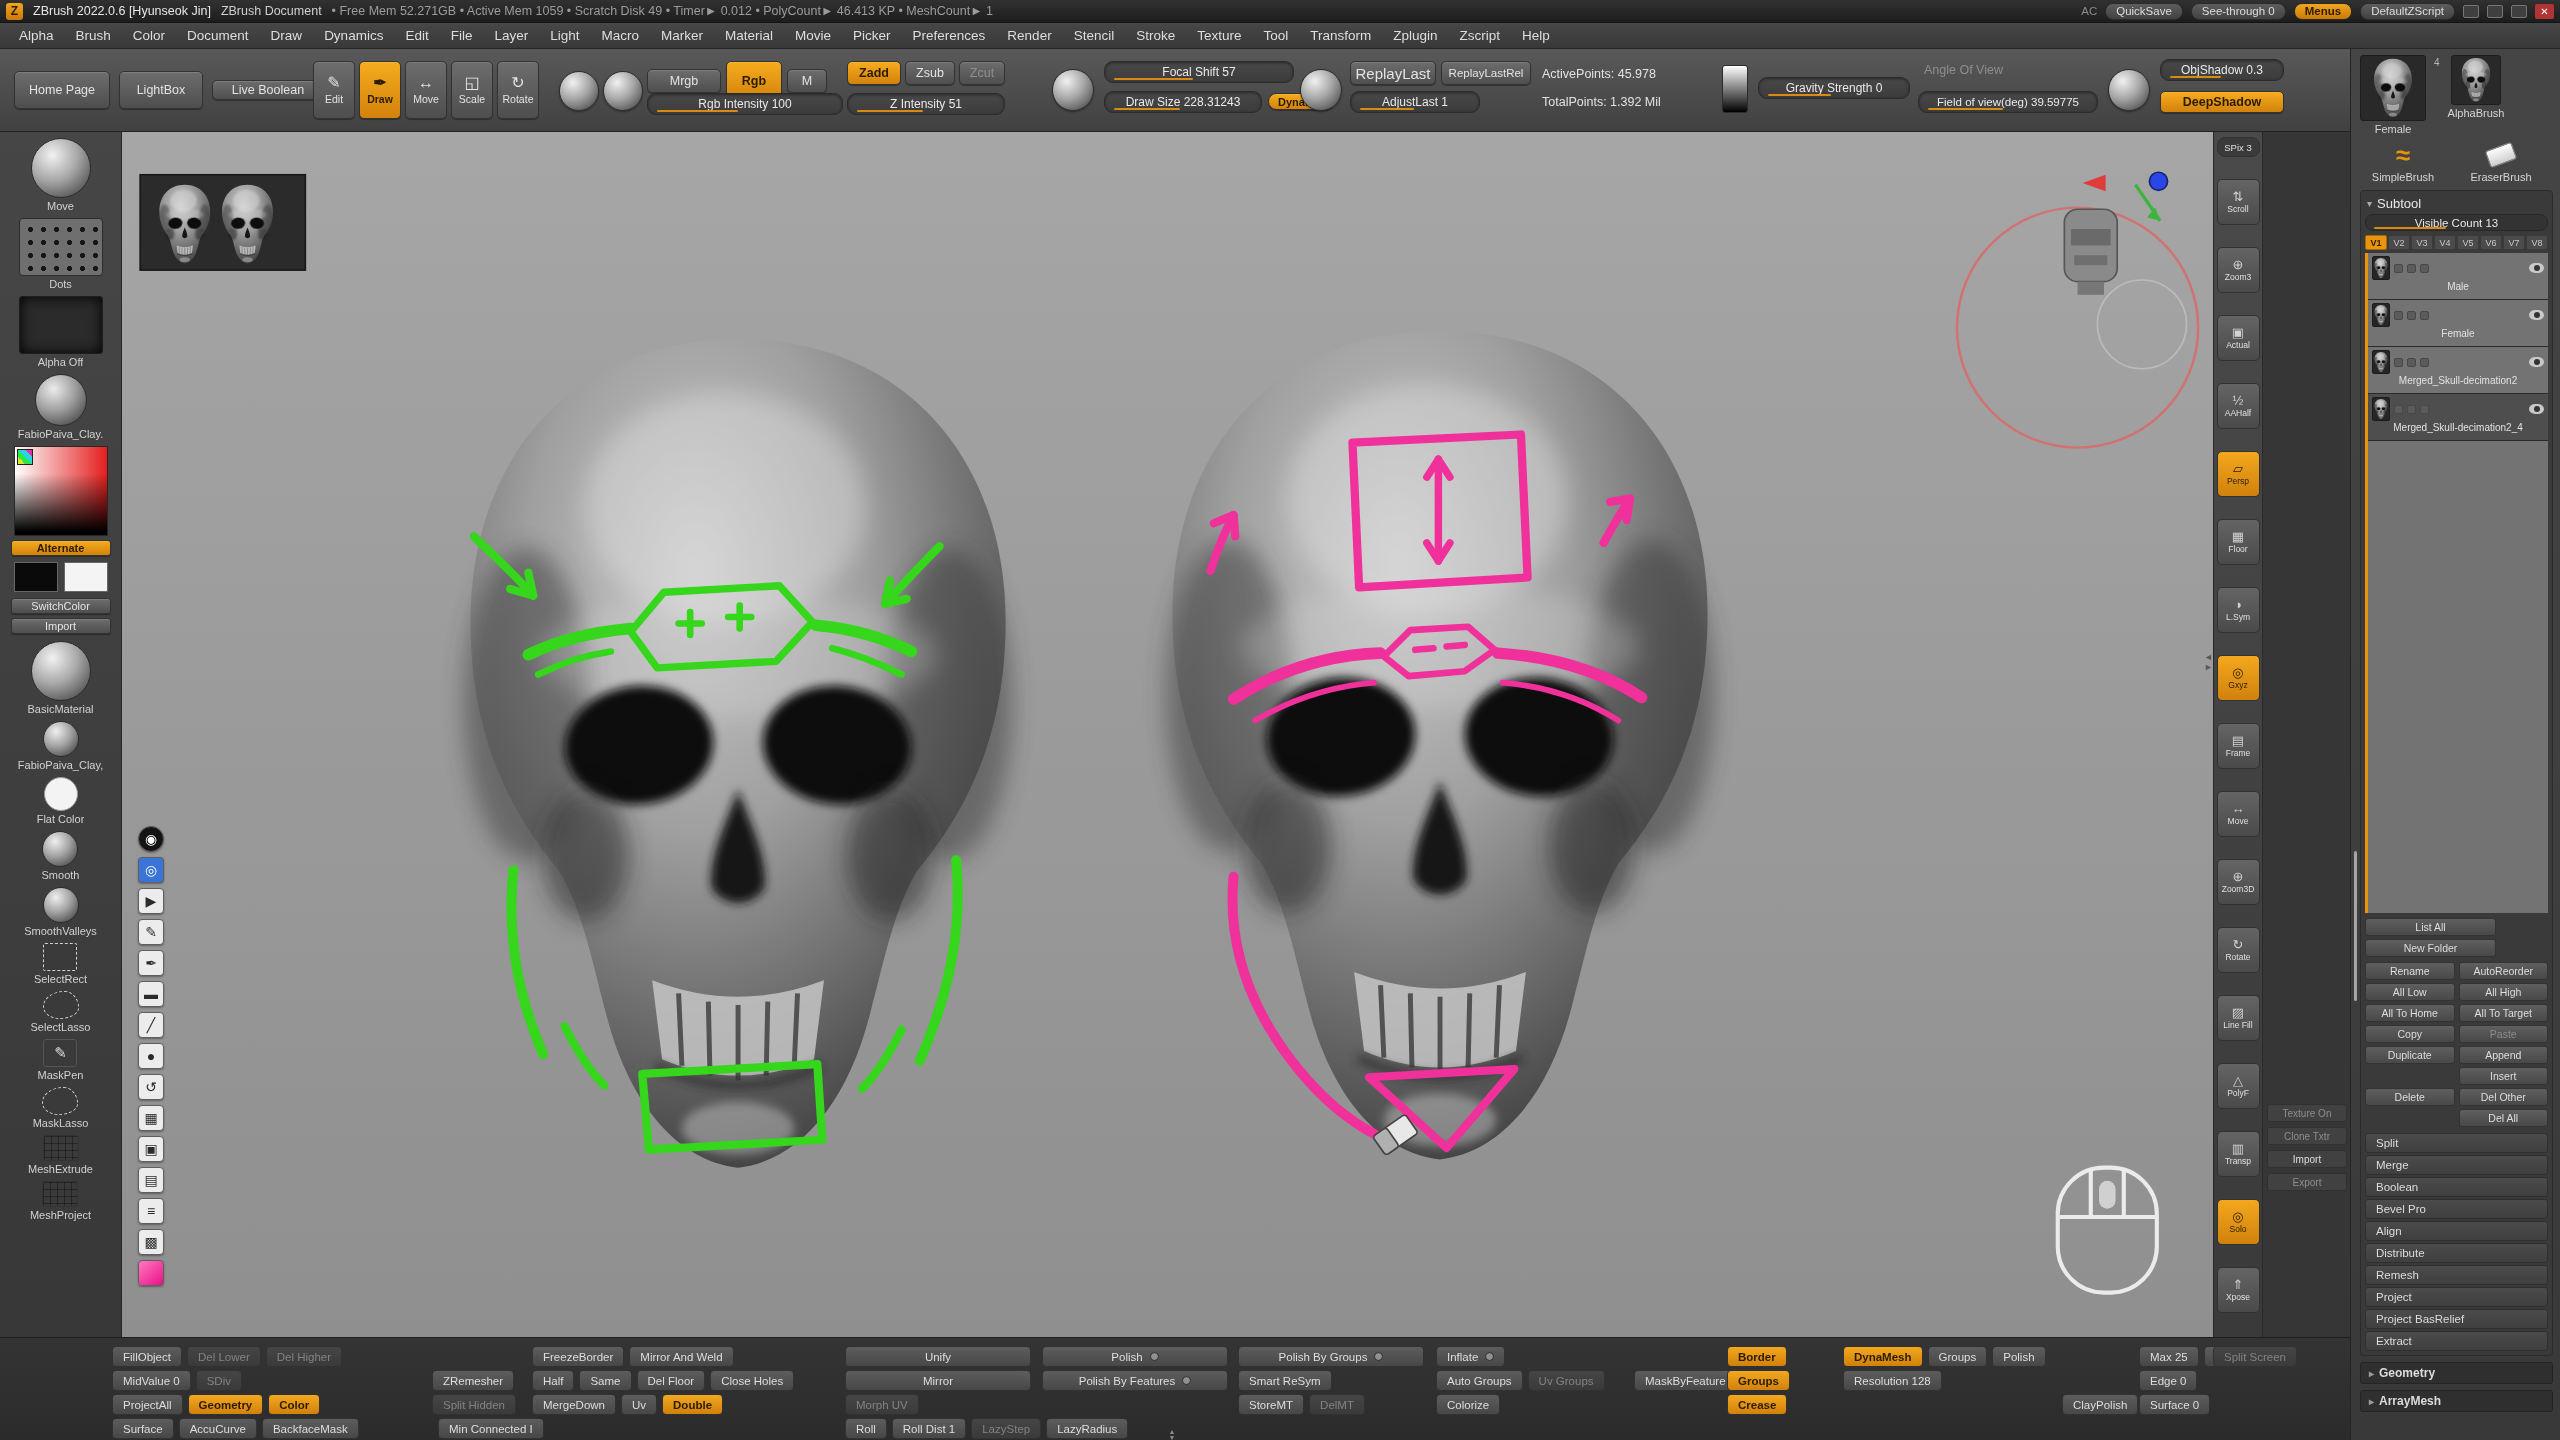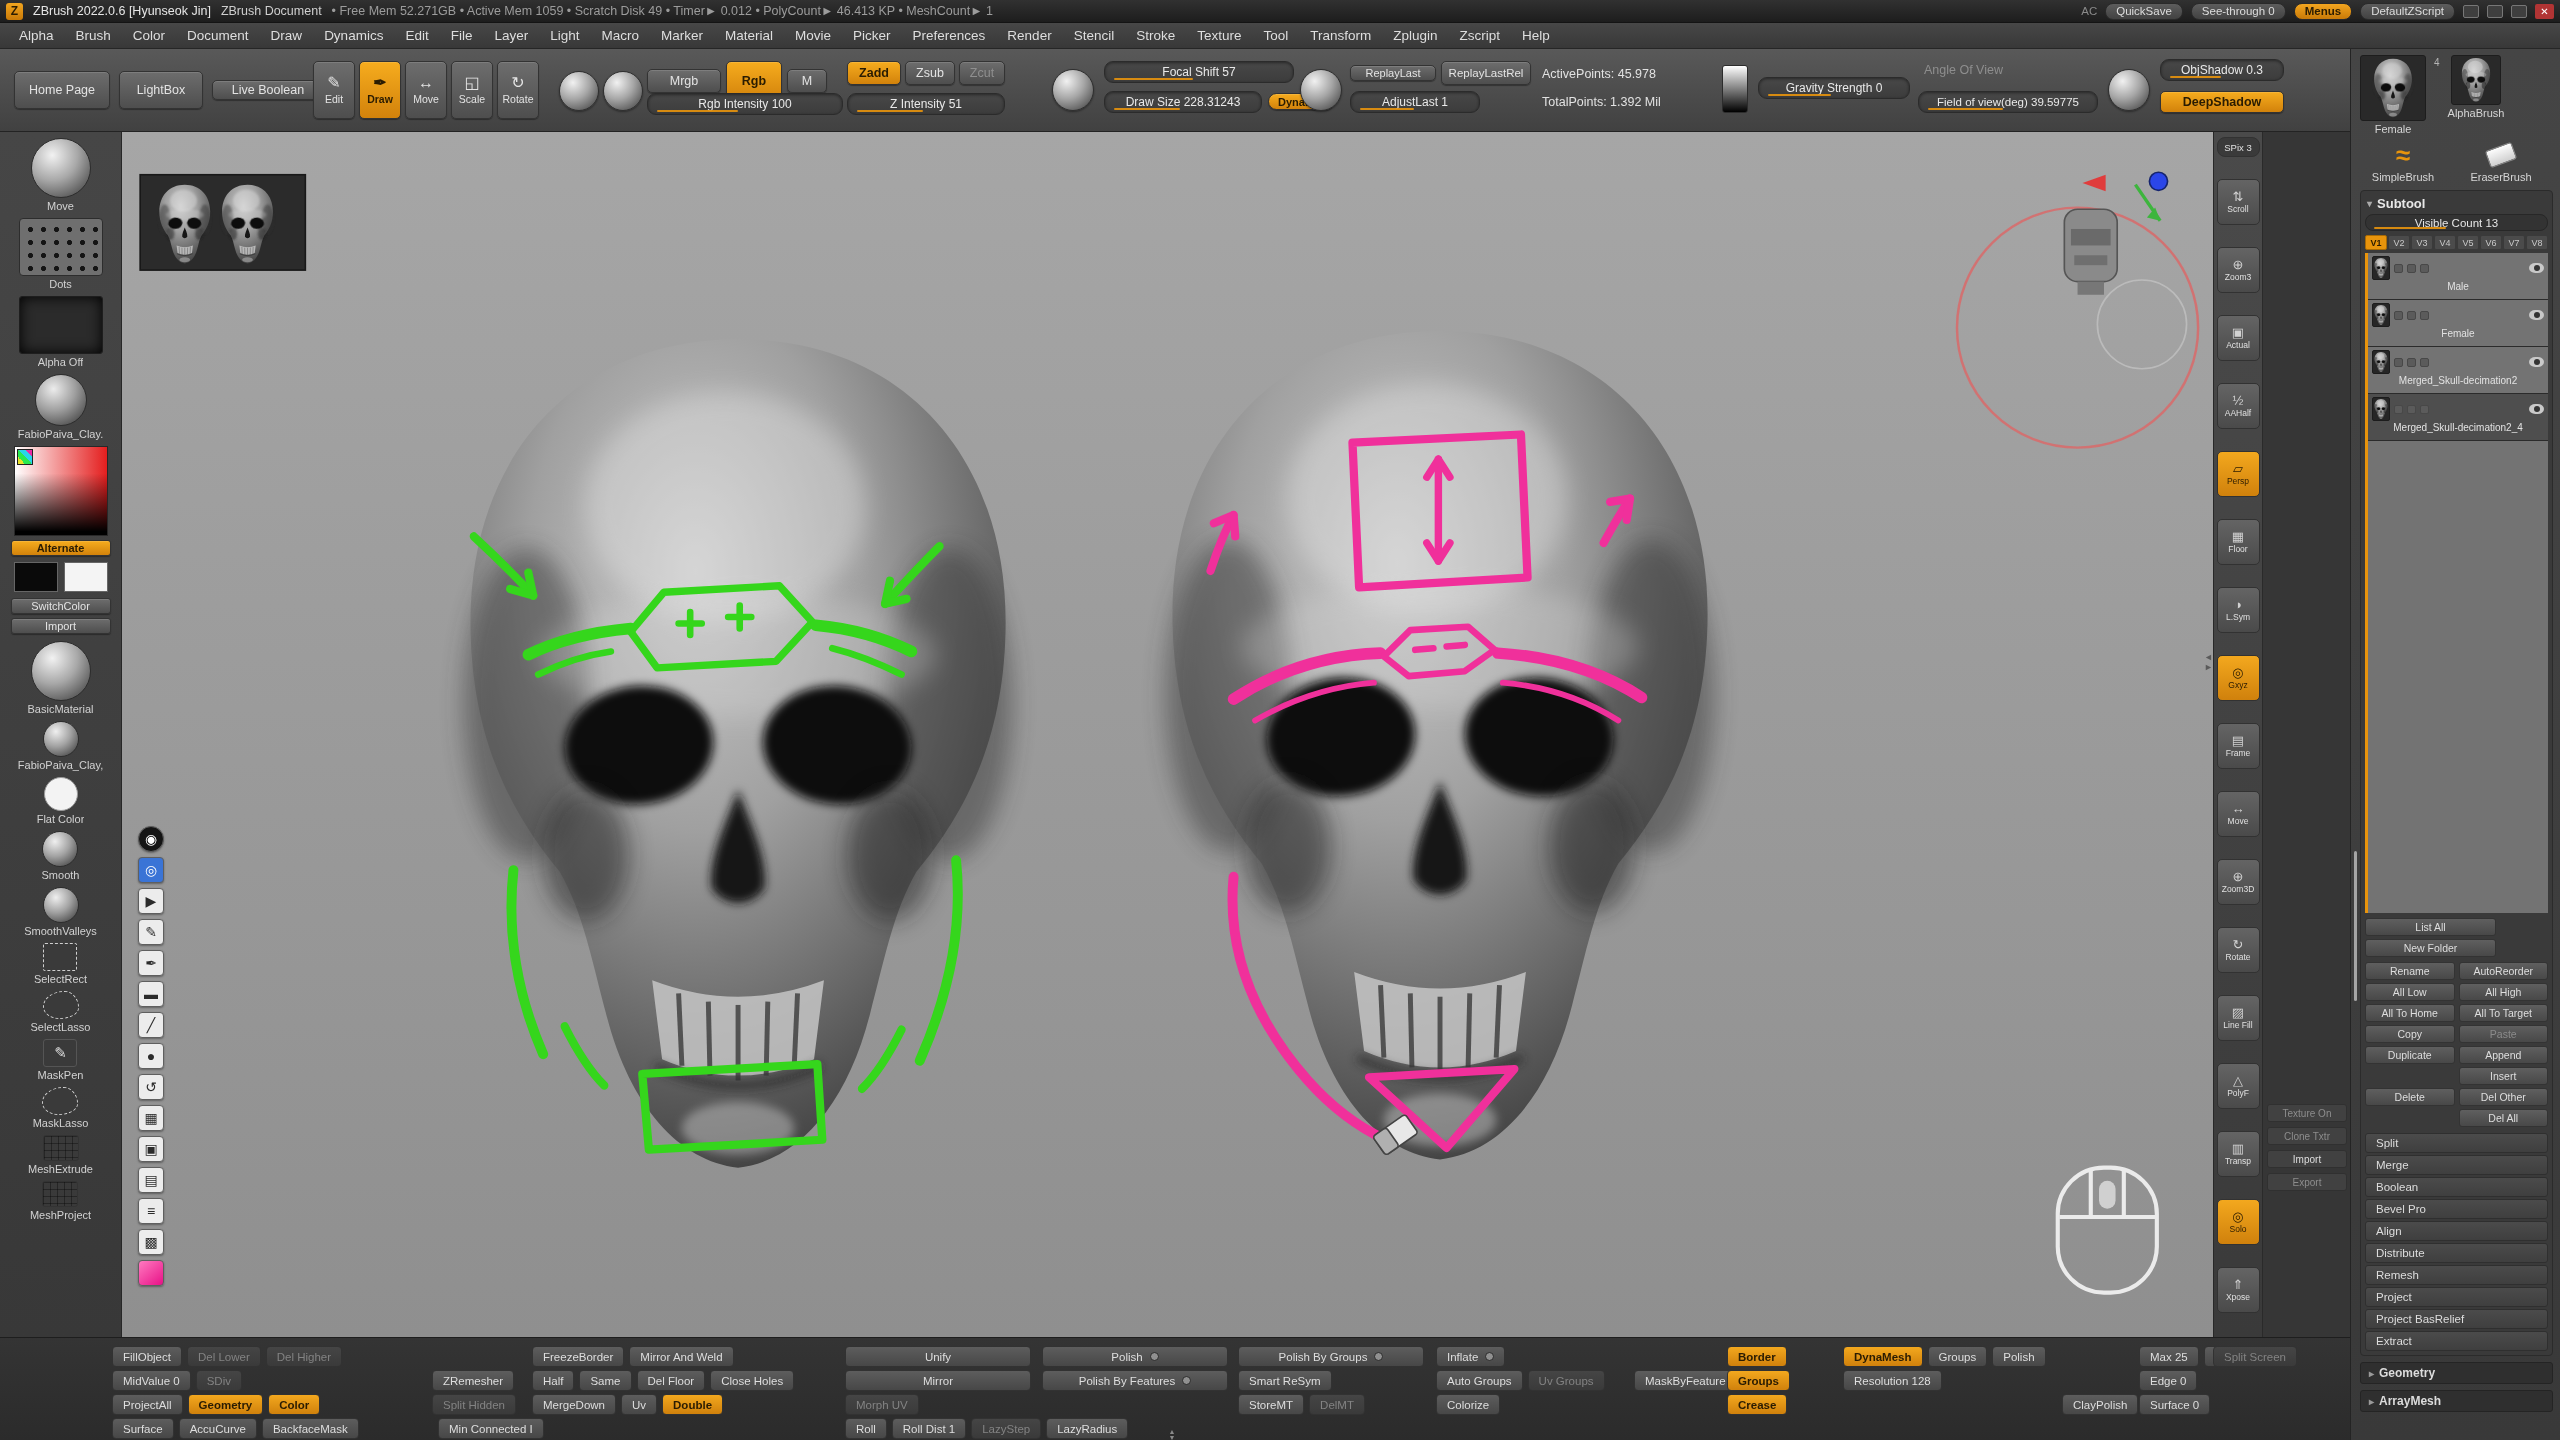--- a/index.html
+++ b/index.html
@@ -99,21 +99,21 @@
 .tp-thumb.small{width:50px;height:50px}
 .tp-thumb svg{width:100%;height:100%;display:block}
 .tp-badge{font-size:10px;color:#b5b5b5;align-self:flex-start;padding-top:2px}
 .tp-caption{font-size:11px;color:#d5d5d5}
 .tp-brushes{display:flex;gap:12px;margin-top:5px}
 .brush-cell{display:flex;flex-direction:column;align-items:center;gap:1px;width:86px}
 .brush-icon{width:40px;height:30px;display:flex;align-items:center;justify-content:center}
 .brush-icon.stroke-s::after{content:"≈";color:#e8940c;font-size:26px;font-weight:700}
 .eraser-shape{width:28px;height:18px;background:linear-gradient(#fdfdfd,#cfcfcf);border:1px solid #888;border-radius:3px;transform:rotate(-20deg)}
 .tp-palette{position:relative;margin-top:7px;background:#3a3a3a;border:1px solid #2b2b2b;border-radius:4px;padding:4px;display:flex;flex-direction:column}
-.tp-header{display:flex;align-items:center;gap:5px;font-size:13px;font-weight:700;color:#e8e8e8;padding:1px 2px 3px}
+.tp-header{display:flex;align-items:center;gap:5px;font-size:13px;font-weight:400;color:#e8e8e8;padding:1px 2px 3px}
 .tp-header::before{content:"▾";font-size:10px;color:#aaa}
 .tp-slider{height:17px;border-radius:8px;background:#333;border:1px solid #272727;display:flex;align-items:center;justify-content:center;font-size:11.5px;position:relative;color:#e6e6e6}
 .tp-slider::after{content:"";position:absolute;left:8px;bottom:1px;width:40%;height:2px;background:#e8940c;border-radius:1px;opacity:.9}
 .ver-row{display:flex;gap:1px;margin:4px 0 3px}
 .ver-tab{flex:1;height:15px;background:#4b4b4b;border:1px solid #3a3a3a;border-radius:2px;font-size:9px;display:flex;align-items:center;justify-content:center;color:#c9c9c9}
 .ver-tab.accent{background:#e8940c;border-color:#a86a05;color:#2b1c02;font-weight:700}
 .st-list{border-left:3px solid #e8940c;background:#737373;height:660px;display:flex;flex-direction:column;overflow:hidden}
 .st-row{flex:none;height:47px;border-bottom:1px solid #2b2b2b;padding:3px 4px 1px;display:flex;flex-direction:column;gap:1px}
 .st-row.selected{background:#4e4e4e}
 .st-top{display:flex;align-items:center;gap:4px}
@@ -291,21 +291,21 @@
     </div>
     <div class="slider" style="position:absolute;left:847px;top:44px;width:158px;height:22px">Z Intensity 51</div>
 
     <div class="ball" style="position:absolute;left:1052px;top:20px;width:42px;height:42px"></div>
     <div class="slider" style="position:absolute;left:1104px;top:12px;width:190px;height:22px">Focal Shift 57</div>
     <div class="slider" style="position:absolute;left:1104px;top:42px;width:158px;height:22px">Draw Size 228.31243</div>
     <div class="btn accent pillmini" style="position:absolute;left:1268px;top:44px">Dynamic</div>
 
     <div class="ball" style="position:absolute;left:1300px;top:20px;width:42px;height:42px"></div>
     <div class="sh-group" style="left:1350px;top:12px;gap:5px">
-      <div class="btn" style="width:86px;height:16px;font-size:11px">ReplayLast</div>
+      <div class="btn" style="width:86px;height:24px;font-size:15px">ReplayLast</div>
       <div class="btn" style="width:90px;height:24px;font-size:11.5px">ReplayLastRel</div>
     </div>
     <div class="slider" style="position:absolute;left:1350px;top:42px;width:130px;height:22px">AdjustLast 1</div>
 
     <span class="sh-text" style="left:1542px;top:18px">ActivePoints: 45.978</span>
     <span class="sh-text" style="left:1542px;top:46px">TotalPoints: 1.392 Mil</span>
 
     <div class="grad-thumb" style="position:absolute;left:1722px;top:16px;width:26px;height:48px"></div>
     <div class="slider" style="position:absolute;left:1758px;top:28px;width:152px;height:22px">Gravity Strength 0</div>
 

